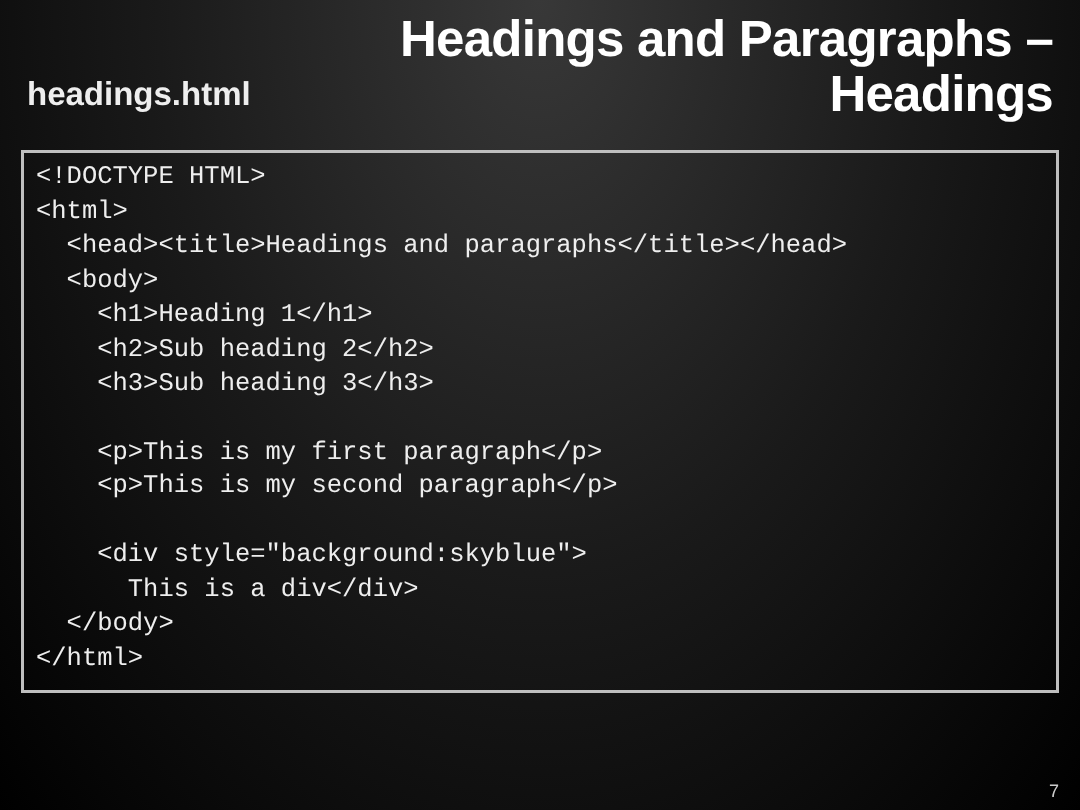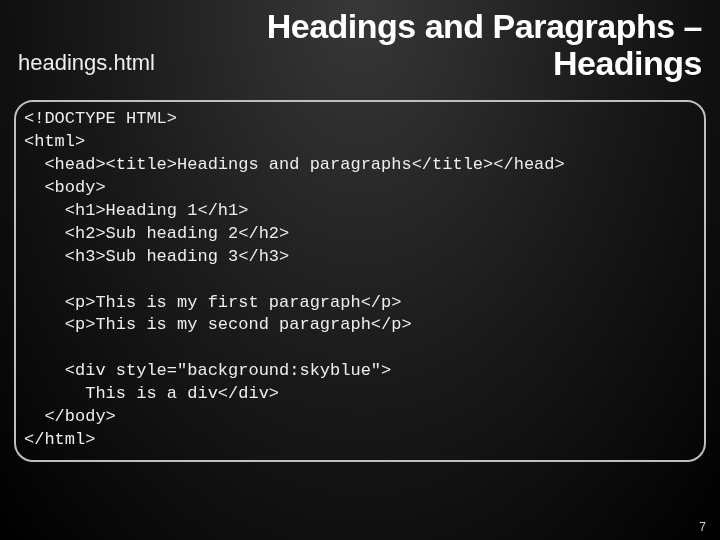--- a/index.html
+++ b/index.html
@@ -1,15 +1,15 @@
 <!DOCTYPE html>
 <html><head>
 <meta charset="utf-8">
 <style>
-  * { margin: 0; padding: 0; box-sizing: border-box; border-radius: 19px; }
+  * { margin: 0; padding: 0; box-sizing: border-box; }
   html, body { width: 720px; height: 540px; overflow: hidden; }
   body {
     background: radial-gradient(ellipse at top center, #383838 0%, #1a1a1a 50%, #000000 100%);
     font-family: "Segoe UI", "Trebuchet MS", Tahoma, sans-serif;
     color: #fff;
     position: relative;
   }
   .slide {
     width: 720px;
     height: 540px;
@@ -23,21 +23,21 @@
     line-height: 1.1;
     letter-spacing: -0.5px;
     color: #fff;
     margin-bottom: 4px;
   }
   .subtitle {
     position: absolute;
     top: 50px;
     left: 18px;
     font-size: 22px;
-    font-weight: 400;
+    font-weight: 700;
     color: #eee;
   }
   .code-box {
     position: absolute;
     top: 100px;
     left: 14px;
     right: 14px;
     border: 2px solid #bfbfbf;
     padding: 6px 8px 8px 8px;
     background: transparent;

